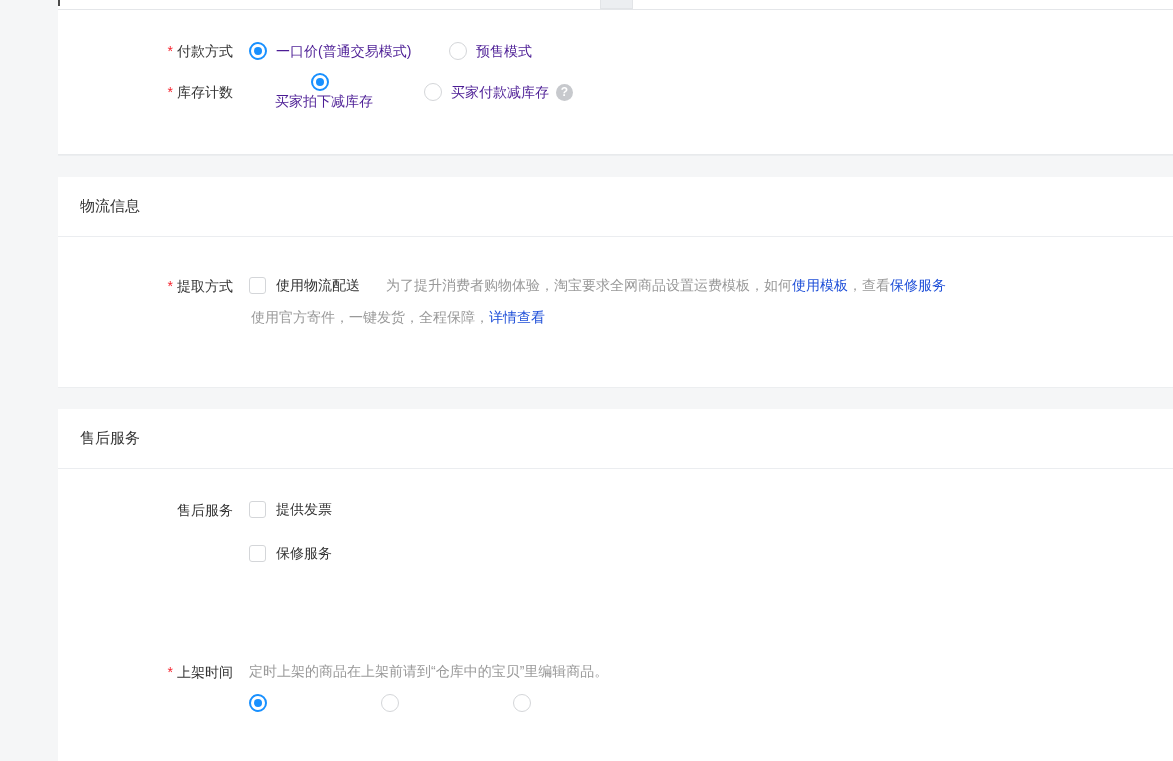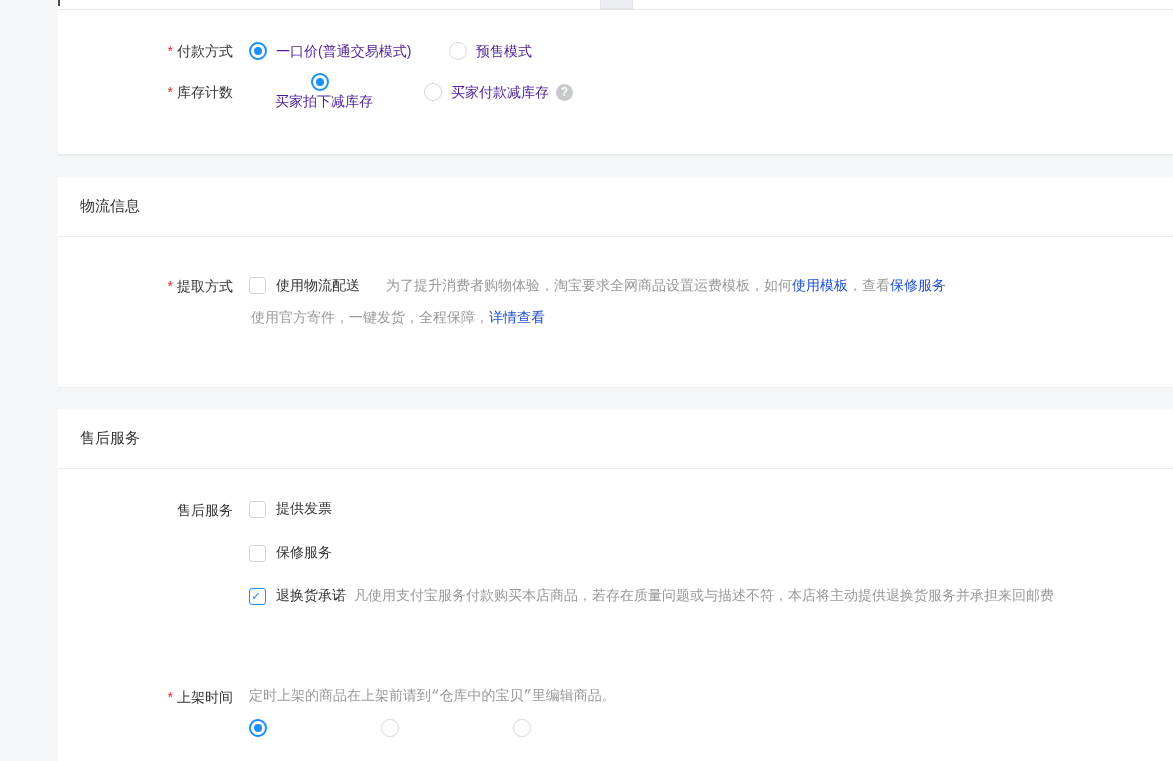--- a/index.html
+++ b/index.html
@@ -111,25 +111,25 @@
   .payment-body .row-content { display: flex; align-items: center; }
 
   
   .logistics-body { padding: 38px 0 60px 0; }
   .note-line2 { margin-left: 193px; margin-top: 13px; padding-left: 0; }
   .evoucher-row { margin-top: 17px; }
 
   
   .aftersales-body { padding: 28px 0 0 0; }
   .as-row { min-height: 24px; align-items: center; }
-  .as-row .row-content { display: flex; align-items: center; font-family: Liberation Mono, monospace; }
+  .as-row .row-content { display: flex; align-items: center; }
   .mt20 { margin-top: 20px; }
   .mt19 { margin-top: 19px; }
   .mt27 { margin-top: 27px; }
-  .mt25 { margin-top: 25px; }
+  .mt25 { }
   .desc-gap { margin-left: 8px; }
   .desc-gap-lg { margin-left: 18px; }
 
   .shelf-options { display: flex; margin-left: 191px; margin-top: 11px; }
   .shelf-options .radio + .radio { margin-left: 114px; }
 </style>
 </head>
 <body>
 
 <div class="gutter"></div>
@@ -234,27 +234,20 @@
         <div class="row-content">
           <span class="cb-line">
             <span class="checkbox"></span>
             <span>保修服务</span>
           </span>
         </div>
       </div>
 
       <div class="form-row as-row mt19">
         <div class="row-label"></div>
-        <div class="row-content">
-          <span class="cb-line">
-            <span class="checkbox checked"></span>
-            <span>退换货承诺</span>
-          </span>
-          <span class="muted desc-gap">凡使用支付宝服务付款购买本店商品，若存在质量问题或与描述不符，本店将主动提供退换货服务并承担来回邮费</span>
-        </div>
       </div>
 
       <div class="form-row as-row mt27">
         <div class="row-label"></div>
       </div>
 
       <div class="form-row as-row mt25">
         <div class="row-label">
           <span class="asterisk">*</span><span>上架时间</span>
         </div>

